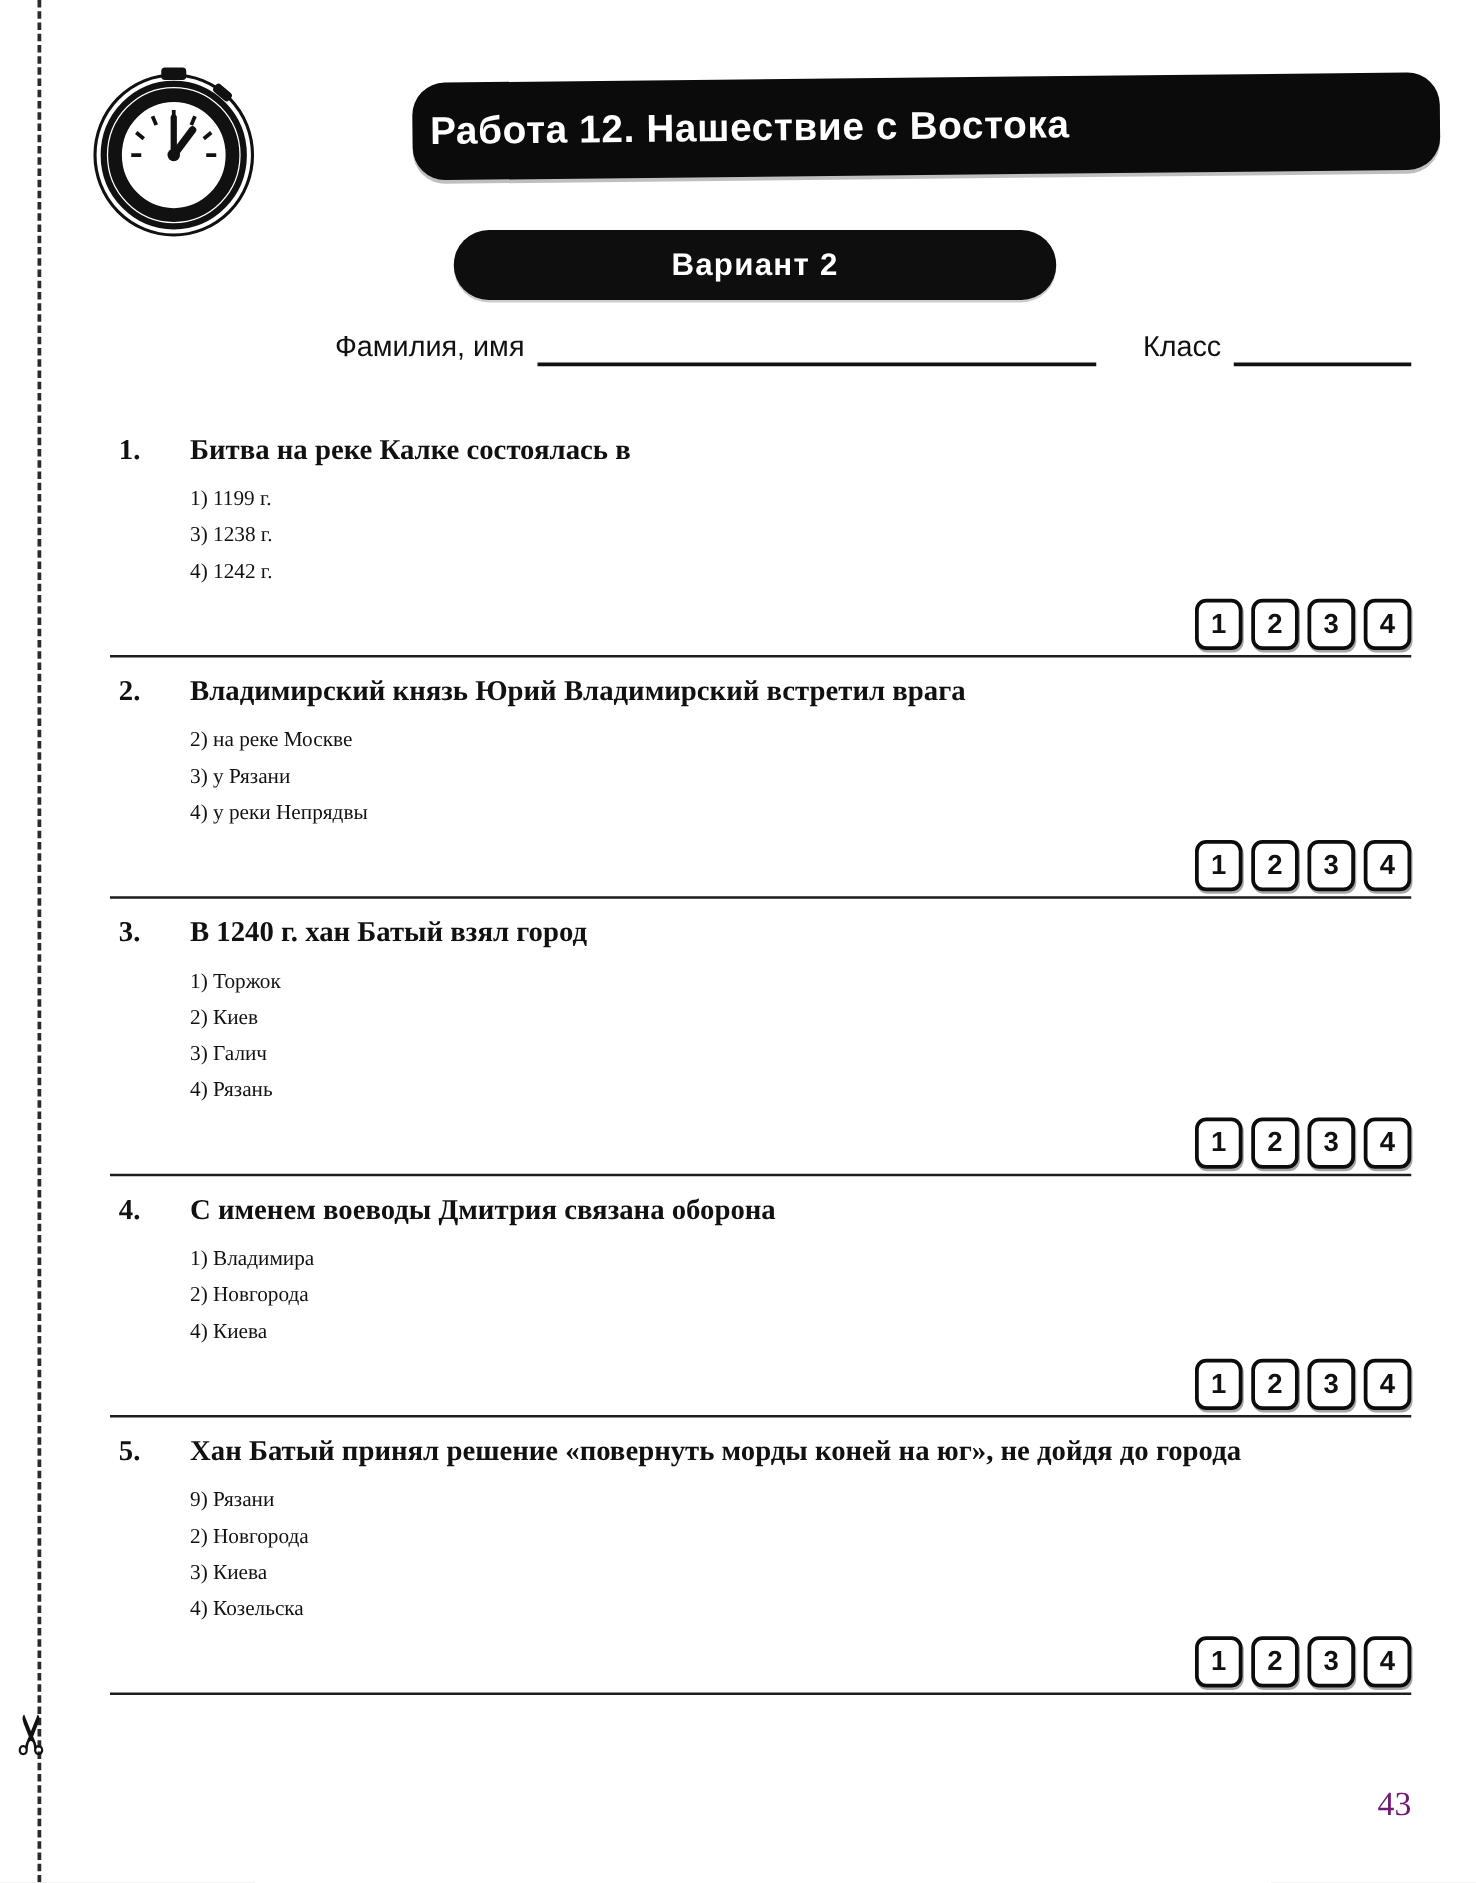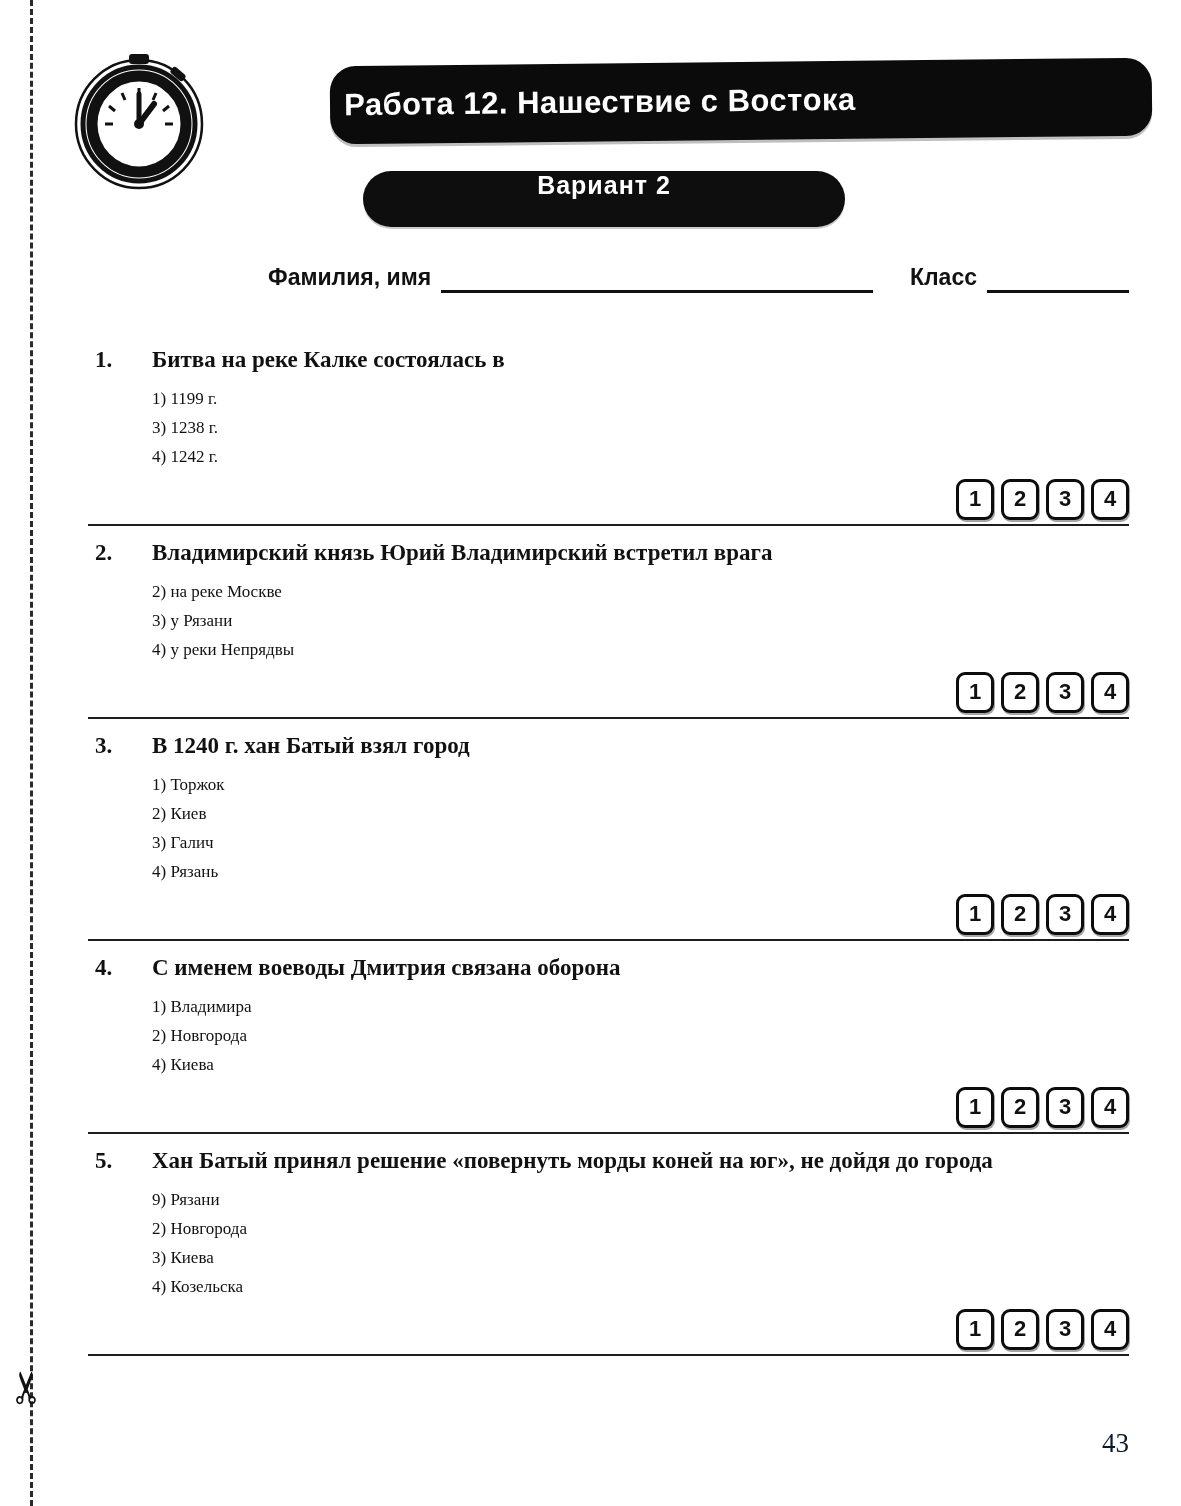--- a/index.html
+++ b/index.html
@@ -35,36 +35,36 @@
     transform:rotate(-0.6deg);
     display:flex; align-items:center;
     box-shadow:0 3px 0 rgba(0,0,0,.25);
   }
   .title-banner .txt {
     color:#fff; font-family:"Liberation Sans", sans-serif;
     font-weight:bold; font-size:31px; padding-left:14px;
     white-space:nowrap; letter-spacing:.5px;
   }
   .variant-banner {
-    position:absolute; left:363px; top:171px; width:482px; height:56px;
+    position:absolute; left:363px; top:184px; width:482px; height:56px;
     background:#0e0e0e; border-radius:28px;
-    display:flex; justify-content:center;
+    display:flex; align-items:center; justify-content:center;
     box-shadow:0 2px 0 rgba(0,0,0,.2);
   }
   .variant-banner .txt {
     color:#fff; font-family:"Liberation Sans", sans-serif;
     font-weight:bold; font-size:25px; letter-spacing:1px;
   }
 
   
   .name-row {
     position:absolute; left:268px; right:52px; top:262px;
     display:flex; align-items:flex-end;
     font-family:"Liberation Sans", sans-serif;
-    font-weight:bold; font-size:23px;justify-content:flex-end;
+    font-weight:normal; font-size:23px;justify-content:flex-end;
   }
   .blank-line {
     border-bottom:3px solid #111; height:28px;
   }
   .name-row .lbl { white-space:nowrap; padding-bottom:2px; }
   .name-row .name-blank { flex:1; margin:0 14px 0 10px; max-width:450px; }
   .name-row .class-lbl { margin-left:23px; }
   .name-row .class-blank { width:142px; margin-left:10px; }
 
   
@@ -96,21 +96,21 @@
     box-shadow:1px 2px 0 rgba(0,0,0,.35);
     cursor:pointer;
   }
   .sep {
     border-top:2px solid #1d1d1d;
     margin-top:5px; margin-bottom:13px;
   }
 
   .page-number {
     position:absolute; right:52px; top:1428px;
-    font-size:27px; color:#0f172a;
+    font-size:27px; color:#701a75;
   }
 </style>
 </head>
 <body>
 
 <div class="page">
 
   <div class="cut-line"></div>
   <div class="scissors">✂</div>
 

